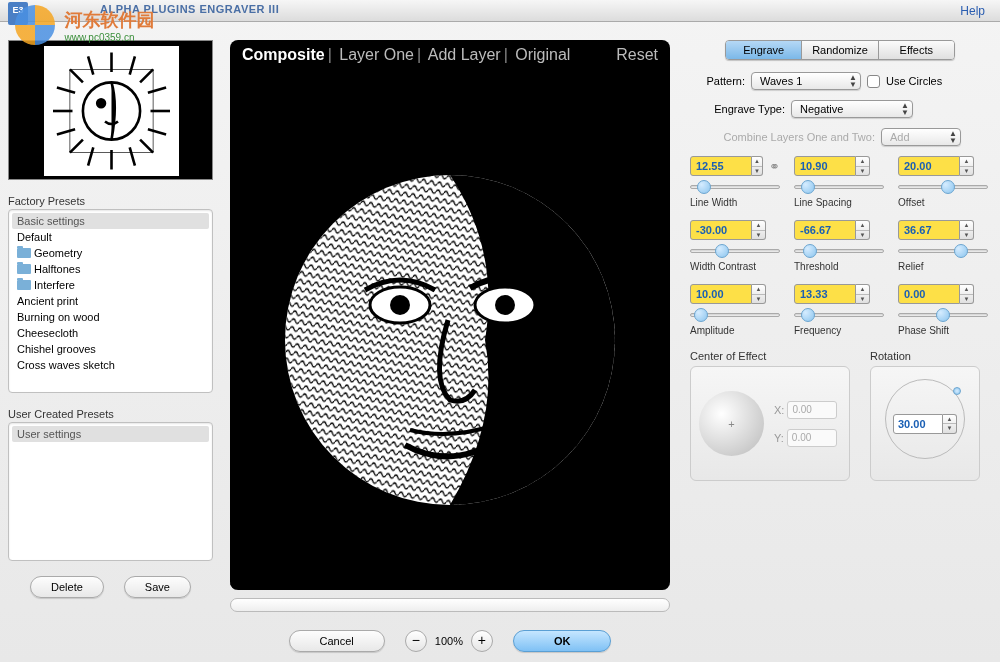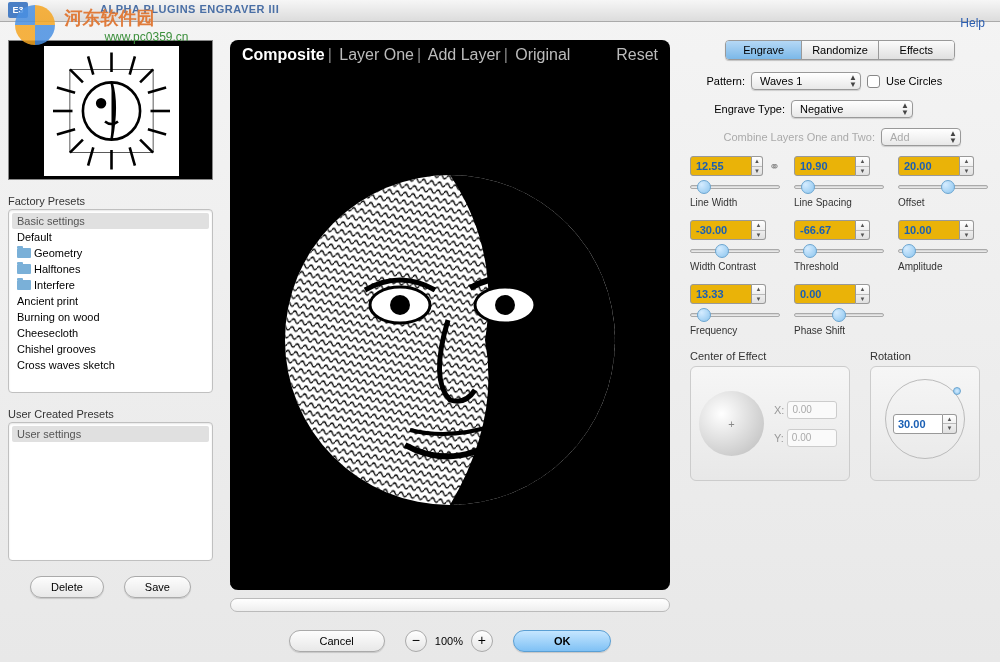--- a/index.html
+++ b/index.html
@@ -1,27 +1,27 @@
 <!DOCTYPE html>
 <html><head>
 <meta charset="utf-8">
 <style>
 * { margin: 0; padding: 0; box-sizing: border-box; font-family: "Lucida Grande", Arial, sans-serif; }
 body { width: 1000px; height: 662px; background: linear-gradient(#f4f4f4, #e8e8e8); overflow: hidden; position: relative; }
 
 .titlebar { height: 22px; background: linear-gradient(#f6f6f6, #dcdcdc); border-bottom: 1px solid #aaa; position: relative; }
 .title { position: absolute; left: 100px; top: 3px; font-size: 11px; color: #4a6fa5; font-weight: bold; letter-spacing: 0.5px; }
-.help-link { position: absolute; right: 15px; top: 16px; font-size: 12px; color: #2a5db0; cursor: pointer; margin-left: 39px; }
-.es-badge { position: absolute; left: 8px; top: 2px; width: 20px; height: 16px; background: #4a7fc5; border-radius: 2px; font-size: 9px; color: #fff; text-align: center; line-height: 16px; font-weight: bold; }
+.help-link { position: absolute; right: 15px; top: 4px; font-size: 12px; color: #2a5db0; cursor: pointer; margin-left: 39px; }
+.es-badge { position: absolute; left: 8px; top: 2px; width: 20px; height: 23px; background: #4a7fc5; border-radius: 2px; font-size: 9px; color: #fff; text-align: center; line-height: 16px; font-weight: bold; }
 
 .watermark { position: absolute; left: 15px; top: 5px; z-index: 100; pointer-events: none; }
 .wm-logo { width: 40px; height: 40px; border-radius: 50%; background: conic-gradient(#f5a623 0 90deg, #4a90e2 90deg 180deg, #f5a623 180deg 270deg, #4a90e2 270deg 360deg); display: inline-block; vertical-align: middle; opacity: 0.85; }
 .wm-text { display: inline-block; vertical-align: middle; margin-left: 5px; }
 .wm-cn { font-size: 18px; color: #e07b3a; font-weight: bold; }
-.wm-url { font-size: 12px; color: #3b8f3b; margin-left: 40px; }
+.wm-url { font-size: 10px; color: #3b8f3b; }
 
 
 .left-col { position: absolute; left: 8px; top: 40px; width: 205px; }
 .thumb-box { width: 205px; height: 140px; background: #000; border: 1px solid #888; position: relative; overflow: hidden; }
 .thumb-inner { position: absolute; left: 35px; top: 5px; width: 135px; height: 130px; background: #fff; }
 .thumb-svg { width: 100%; height: 100%; }
 
 .preset-box { margin-top: 15px; }
 .preset-label { font-size: 11px; color: #333; margin-bottom: 2px; }
 .preset-frame { border: 1px solid #c0c0c0; border-radius: 4px; background: #fff; padding: 3px; box-shadow: inset 0 1px 2px rgba(0,0,0,0.1); }
@@ -64,21 +64,21 @@
 .dropdown { border: 1px solid #999; border-radius: 4px; background: linear-gradient(#fff,#e8e8e8); font-size: 11px; padding: 2px 18px 2px 8px; position: relative; cursor: pointer; box-shadow: 0 1px 1px rgba(0,0,0,0.15); }
 .dropdown-arrows { position: absolute; right: 3px; top: 1px; font-size: 8px; line-height: 7px; color: #444; }
 .checkbox { width: 13px; height: 13px; border: 1px solid #888; border-radius: 3px; background: #fff; display: inline-block; vertical-align: middle; }
 
 .disabled-row { color: #aaa; }
 .disabled-row .dropdown { color: #aaa; }
 
 .param-grid { display: grid; grid-template-columns: repeat(3, 90px); gap: 12px 14px; margin-top: 10px; }
 .param { }
 .param-value-row { display: flex; align-items: center; }
-.param-input { width: 62px; height: 20px; border: 1px solid #999; border-radius: 3px 0 0 3px; background: #eab308; font-size: 11px; color: #1a5fb4; padding: 0 5px; font-weight: bold; }
+.param-input { width: 62px; height: 20px; border: 1px solid #999; border-radius: 3px 0 0 3px; background: #fde047; font-size: 11px; color: #1a5fb4; padding: 0 5px; font-weight: bold; }
 .param-stepper { width: 14px; height: 20px; border: 1px solid #999; border-left: none; border-radius: 0 3px 3px 0; background: linear-gradient(#fff,#e0e0e0); display: flex; flex-direction: column; }
 .stepper-btn { flex: 1; font-size: 6px; line-height: 8px; text-align: center; color: #555; cursor: pointer; }
 .stepper-btn:first-child { border-bottom: 1px solid #bbb; }
 .param-slider { margin-top: 4px; height: 14px; position: relative; }
 .slider-track { position: absolute; left: 0; right: 0; top: 5px; height: 4px; border: 1px solid #aaa; border-radius: 2px; background: linear-gradient(#d0d0d0,#f0f0f0); }
 .slider-thumb { position: absolute; top: 0; width: 14px; height: 14px; border-radius: 50%; background: radial-gradient(circle at 30% 30%, #d5ecff, #8cc5ee); border: 1px solid #6ba5d0; cursor: pointer; transform: translateX(-50%); }
 .param-name { font-size: 10px; color: #333; margin-top: 3px; }
 .link-icon { font-size: 13px; color: #888; align-self: center; }
 
 .effect-row { display: flex; gap: 20px; margin-top: 14px; }
@@ -346,20 +346,35 @@
 
     </div>
     <div class="param-slider">
       <div class="slider-track"></div>
       <div class="slider-thumb" style="left:18%"></div>
     </div>
     <div class="param-name">Threshold</div>
       </div>
       <div class="param">
     <div class="param-value-row">
+      <input class="param-input" value="36.67" style="">
+      <div class="param-stepper">
+        <div class="stepper-btn">▲</div>
+        <div class="stepper-btn">▼</div>
+      </div>
+
+    </div>
+    <div class="param-slider">
+      <div class="slider-track"></div>
+      <div class="slider-thumb" style="left:70%"></div>
+    </div>
+    <div class="param-name">Relief</div>
+      </div>
+      <div class="param">
+    <div class="param-value-row">
       <input class="param-input" value="10.00" style="">
       <div class="param-stepper">
         <div class="stepper-btn">▲</div>
         <div class="stepper-btn">▼</div>
       </div>
 
     </div>
     <div class="param-slider">
       <div class="slider-track"></div>
       <div class="slider-thumb" style="left:12%"></div>

